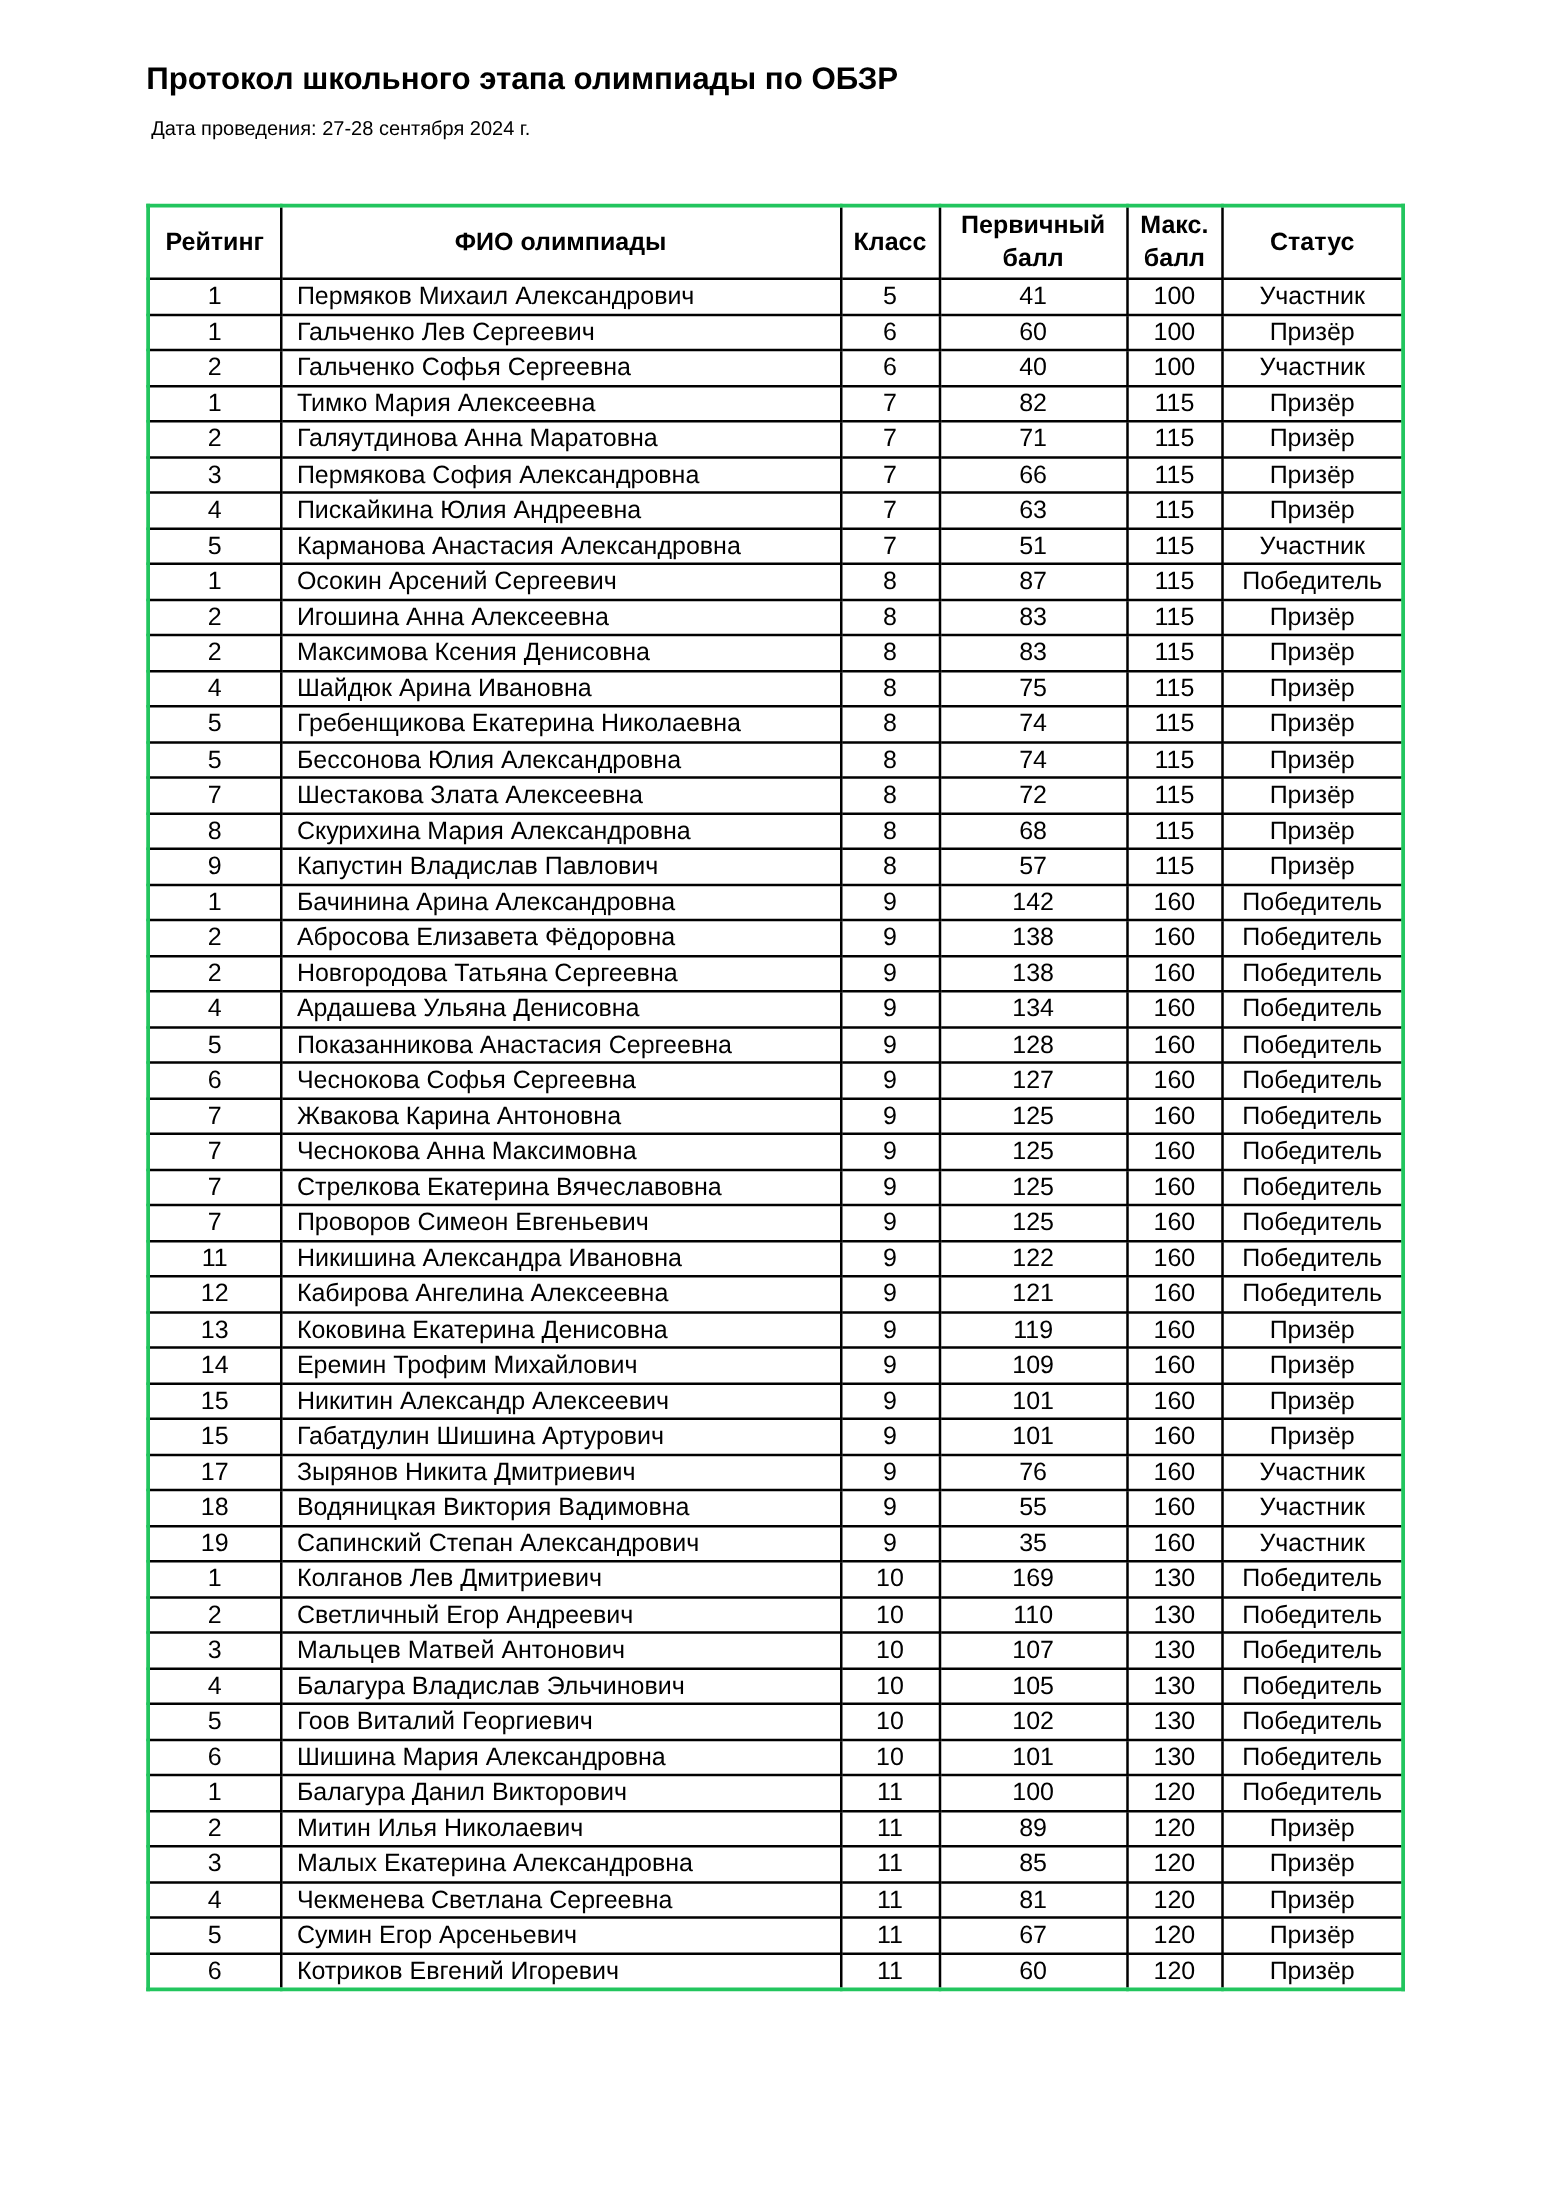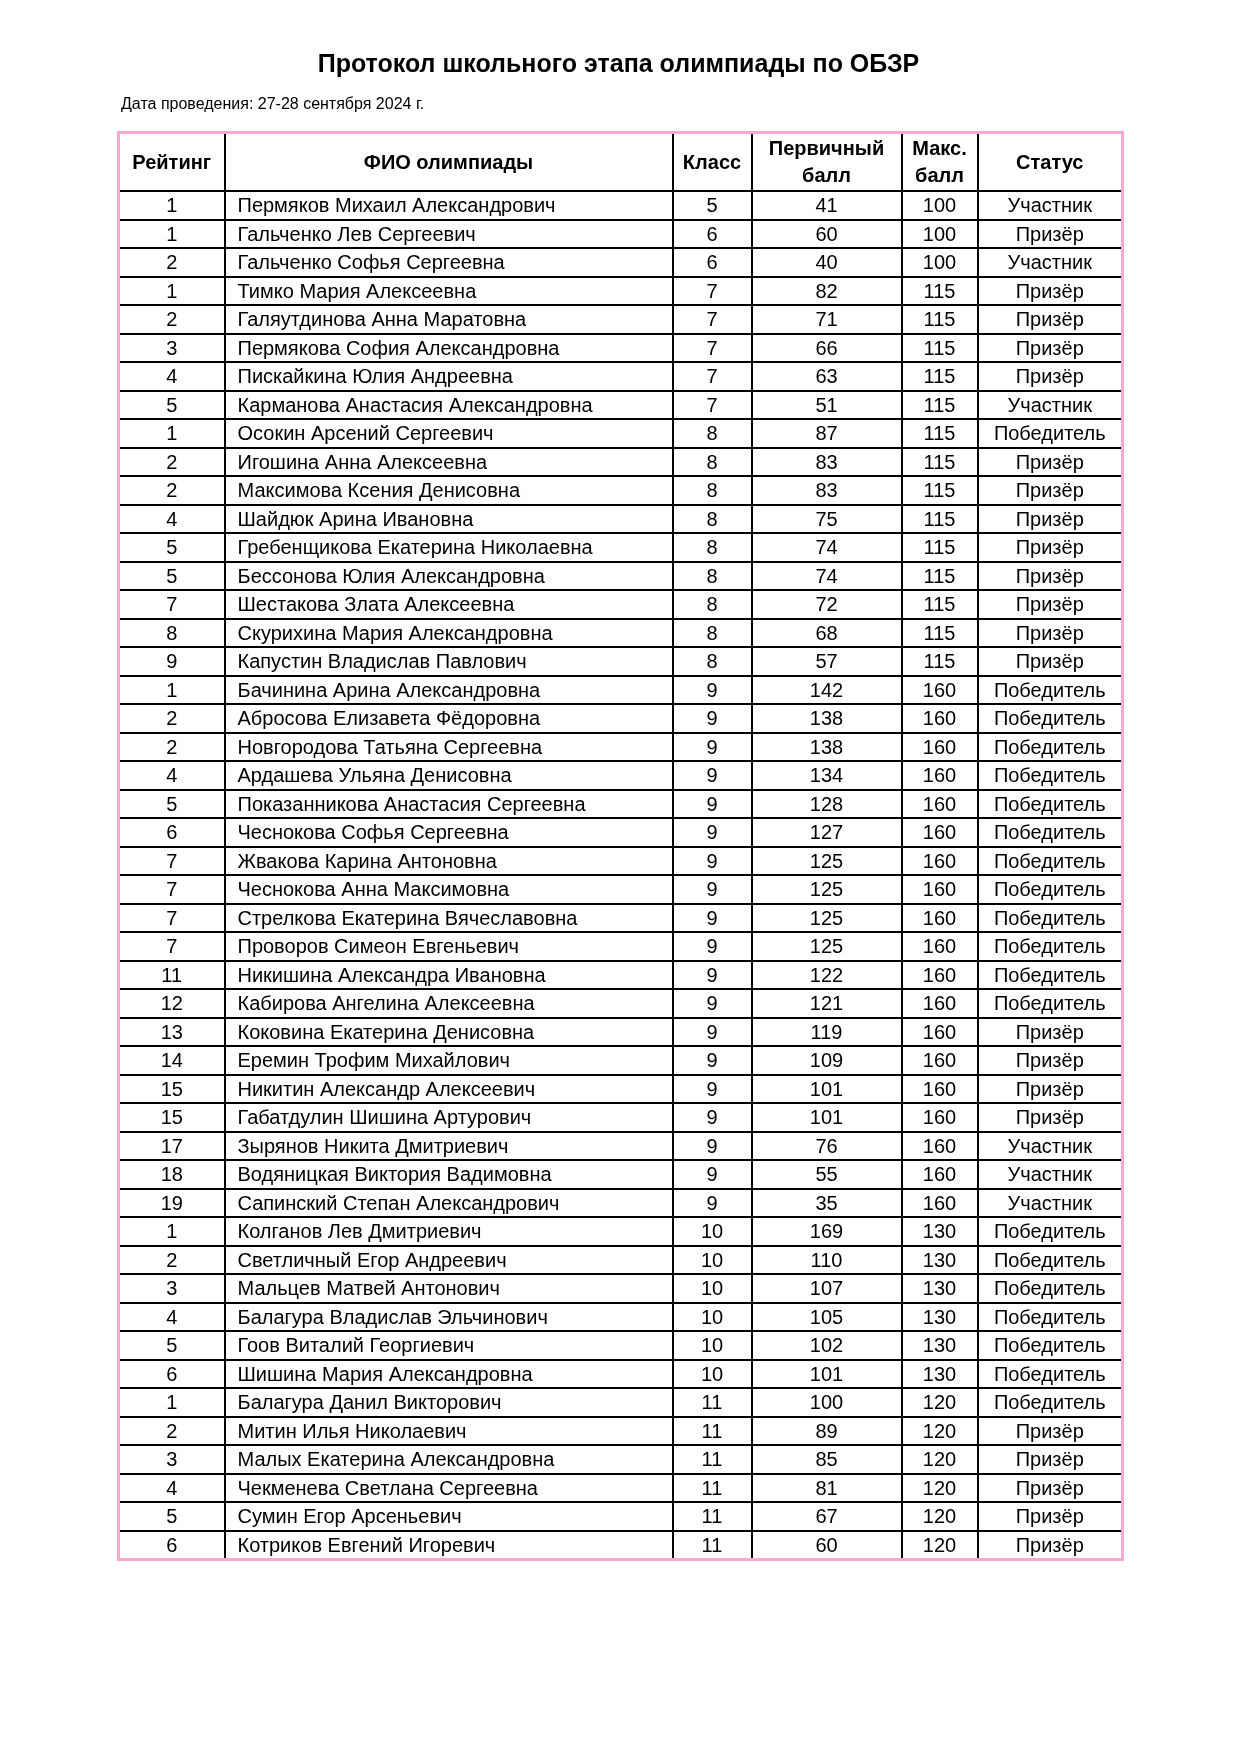--- a/index.html
+++ b/index.html
@@ -1,30 +1,30 @@
 <!DOCTYPE html>
 <html><head>
 <meta charset="utf-8">
 <style>
   html, body { margin: 0; padding: 0; background: #ffffff; }
   body { width: 1240px; height: 1754px; position: relative; overflow: hidden; font-family: "Liberation Sans", sans-serif; color: #000; }
-  .title { position: absolute; left: 117px; width: 1003px; top: 47px; text-align: center; font-weight: bold; font-size: 25px; line-height: 32px; white-space: nowrap; }
+  .title { position: absolute; left: 117px; width: 1003px; top: 47px; text-align: left; font-weight: bold; font-size: 25px; line-height: 32px; white-space: nowrap; }
   .date { position: absolute; left: 121px; top: 90px; font-size: 16px; line-height: 28px; white-space: nowrap; }
   table { position: absolute; left: 117px; top: 131px; border-collapse: collapse; table-layout: fixed; width: 1004px; }
   col.c-rank { width: 106px; }
   col.c-name { width: 448px; }
   col.c-class { width: 79px; }
   col.c-score { width: 150px; }
   col.c-max { width: 76px; }
   col.c-status { width: 145px; }
   th, td { border: 2px solid #000; padding: 0; overflow: hidden; white-space: nowrap; }
   th { height: 56px; font-weight: bold; font-size: 20px; line-height: 27px; text-align: center; vertical-align: middle; }
   td { height: 26.5px; font-size: 20px; line-height: 24px; text-align: center; vertical-align: middle; }
   td.name { text-align: left; padding-left: 12px; }
-  table { border: 3px solid #f9a8d4; }
+  table { border: 3px solid #22c55e; margin-top: 32px; }
 </style>
 </head>
 <body>
 
 <div class="title">Протокол школьного этапа олимпиады по ОБЗР</div>
 <div class="date">Дата проведения: 27-28 сентября 2024 г.</div>
 
 <table>
   <colgroup>
     <col class="c-rank">

